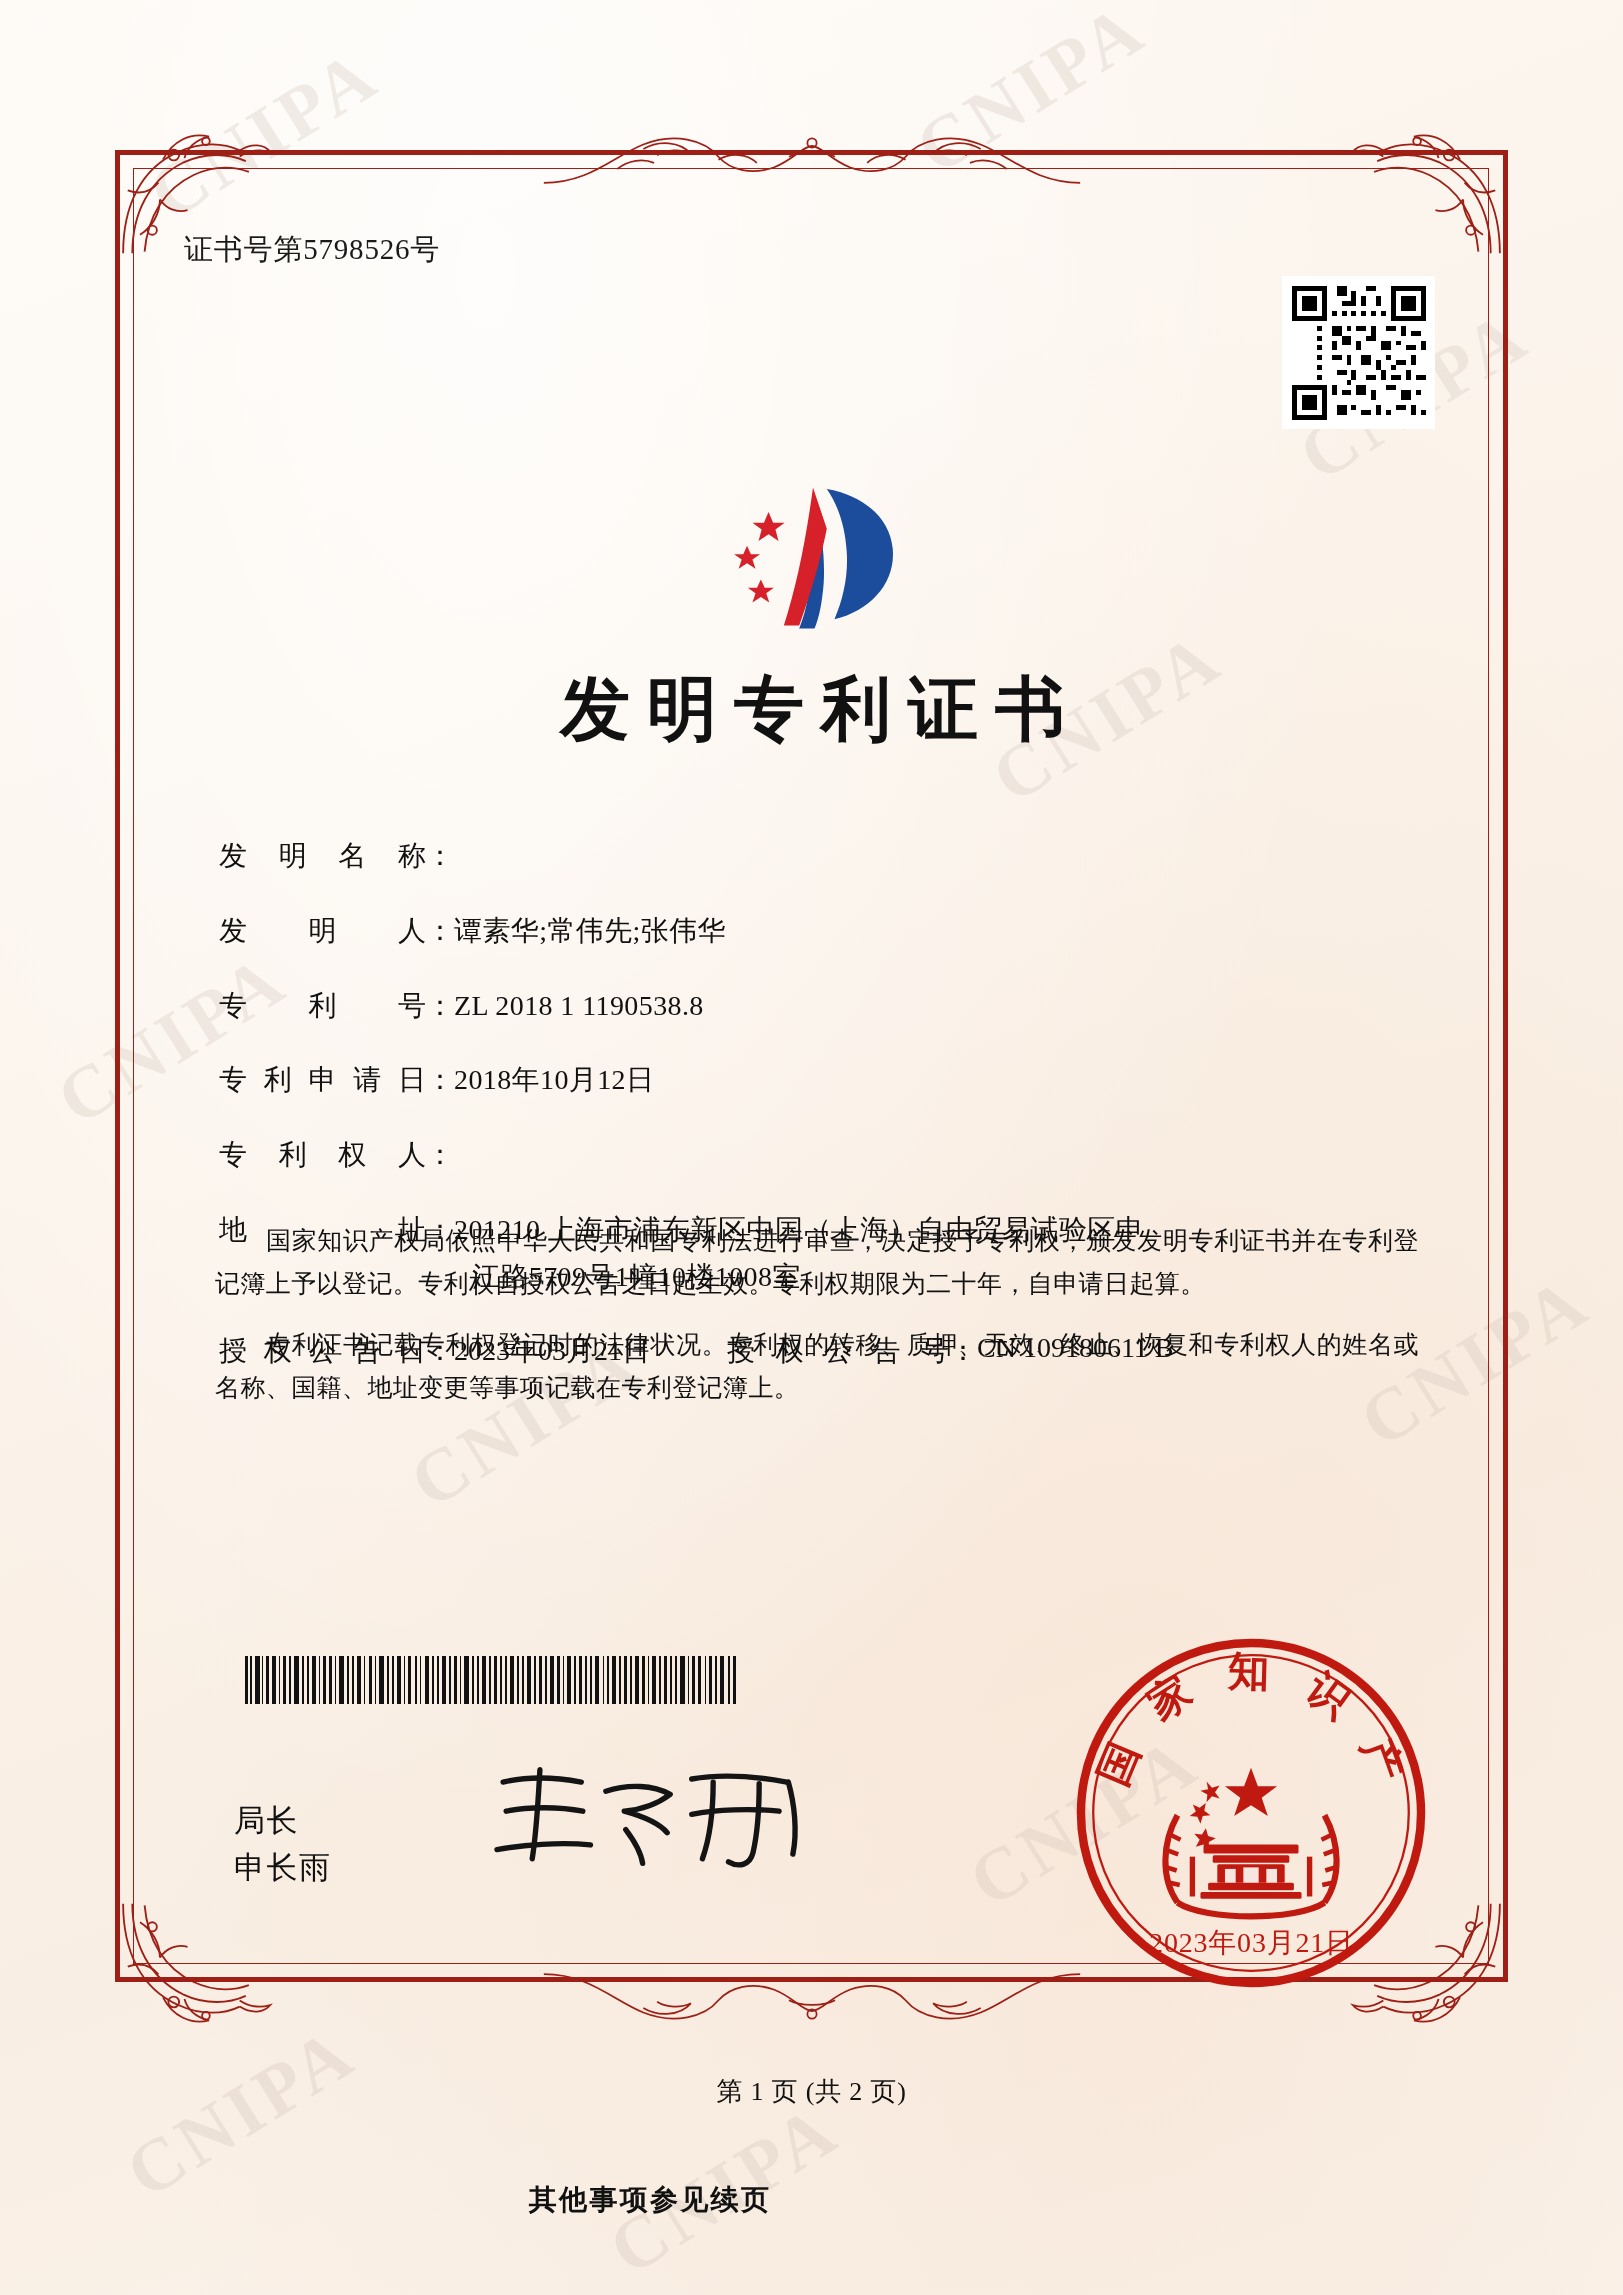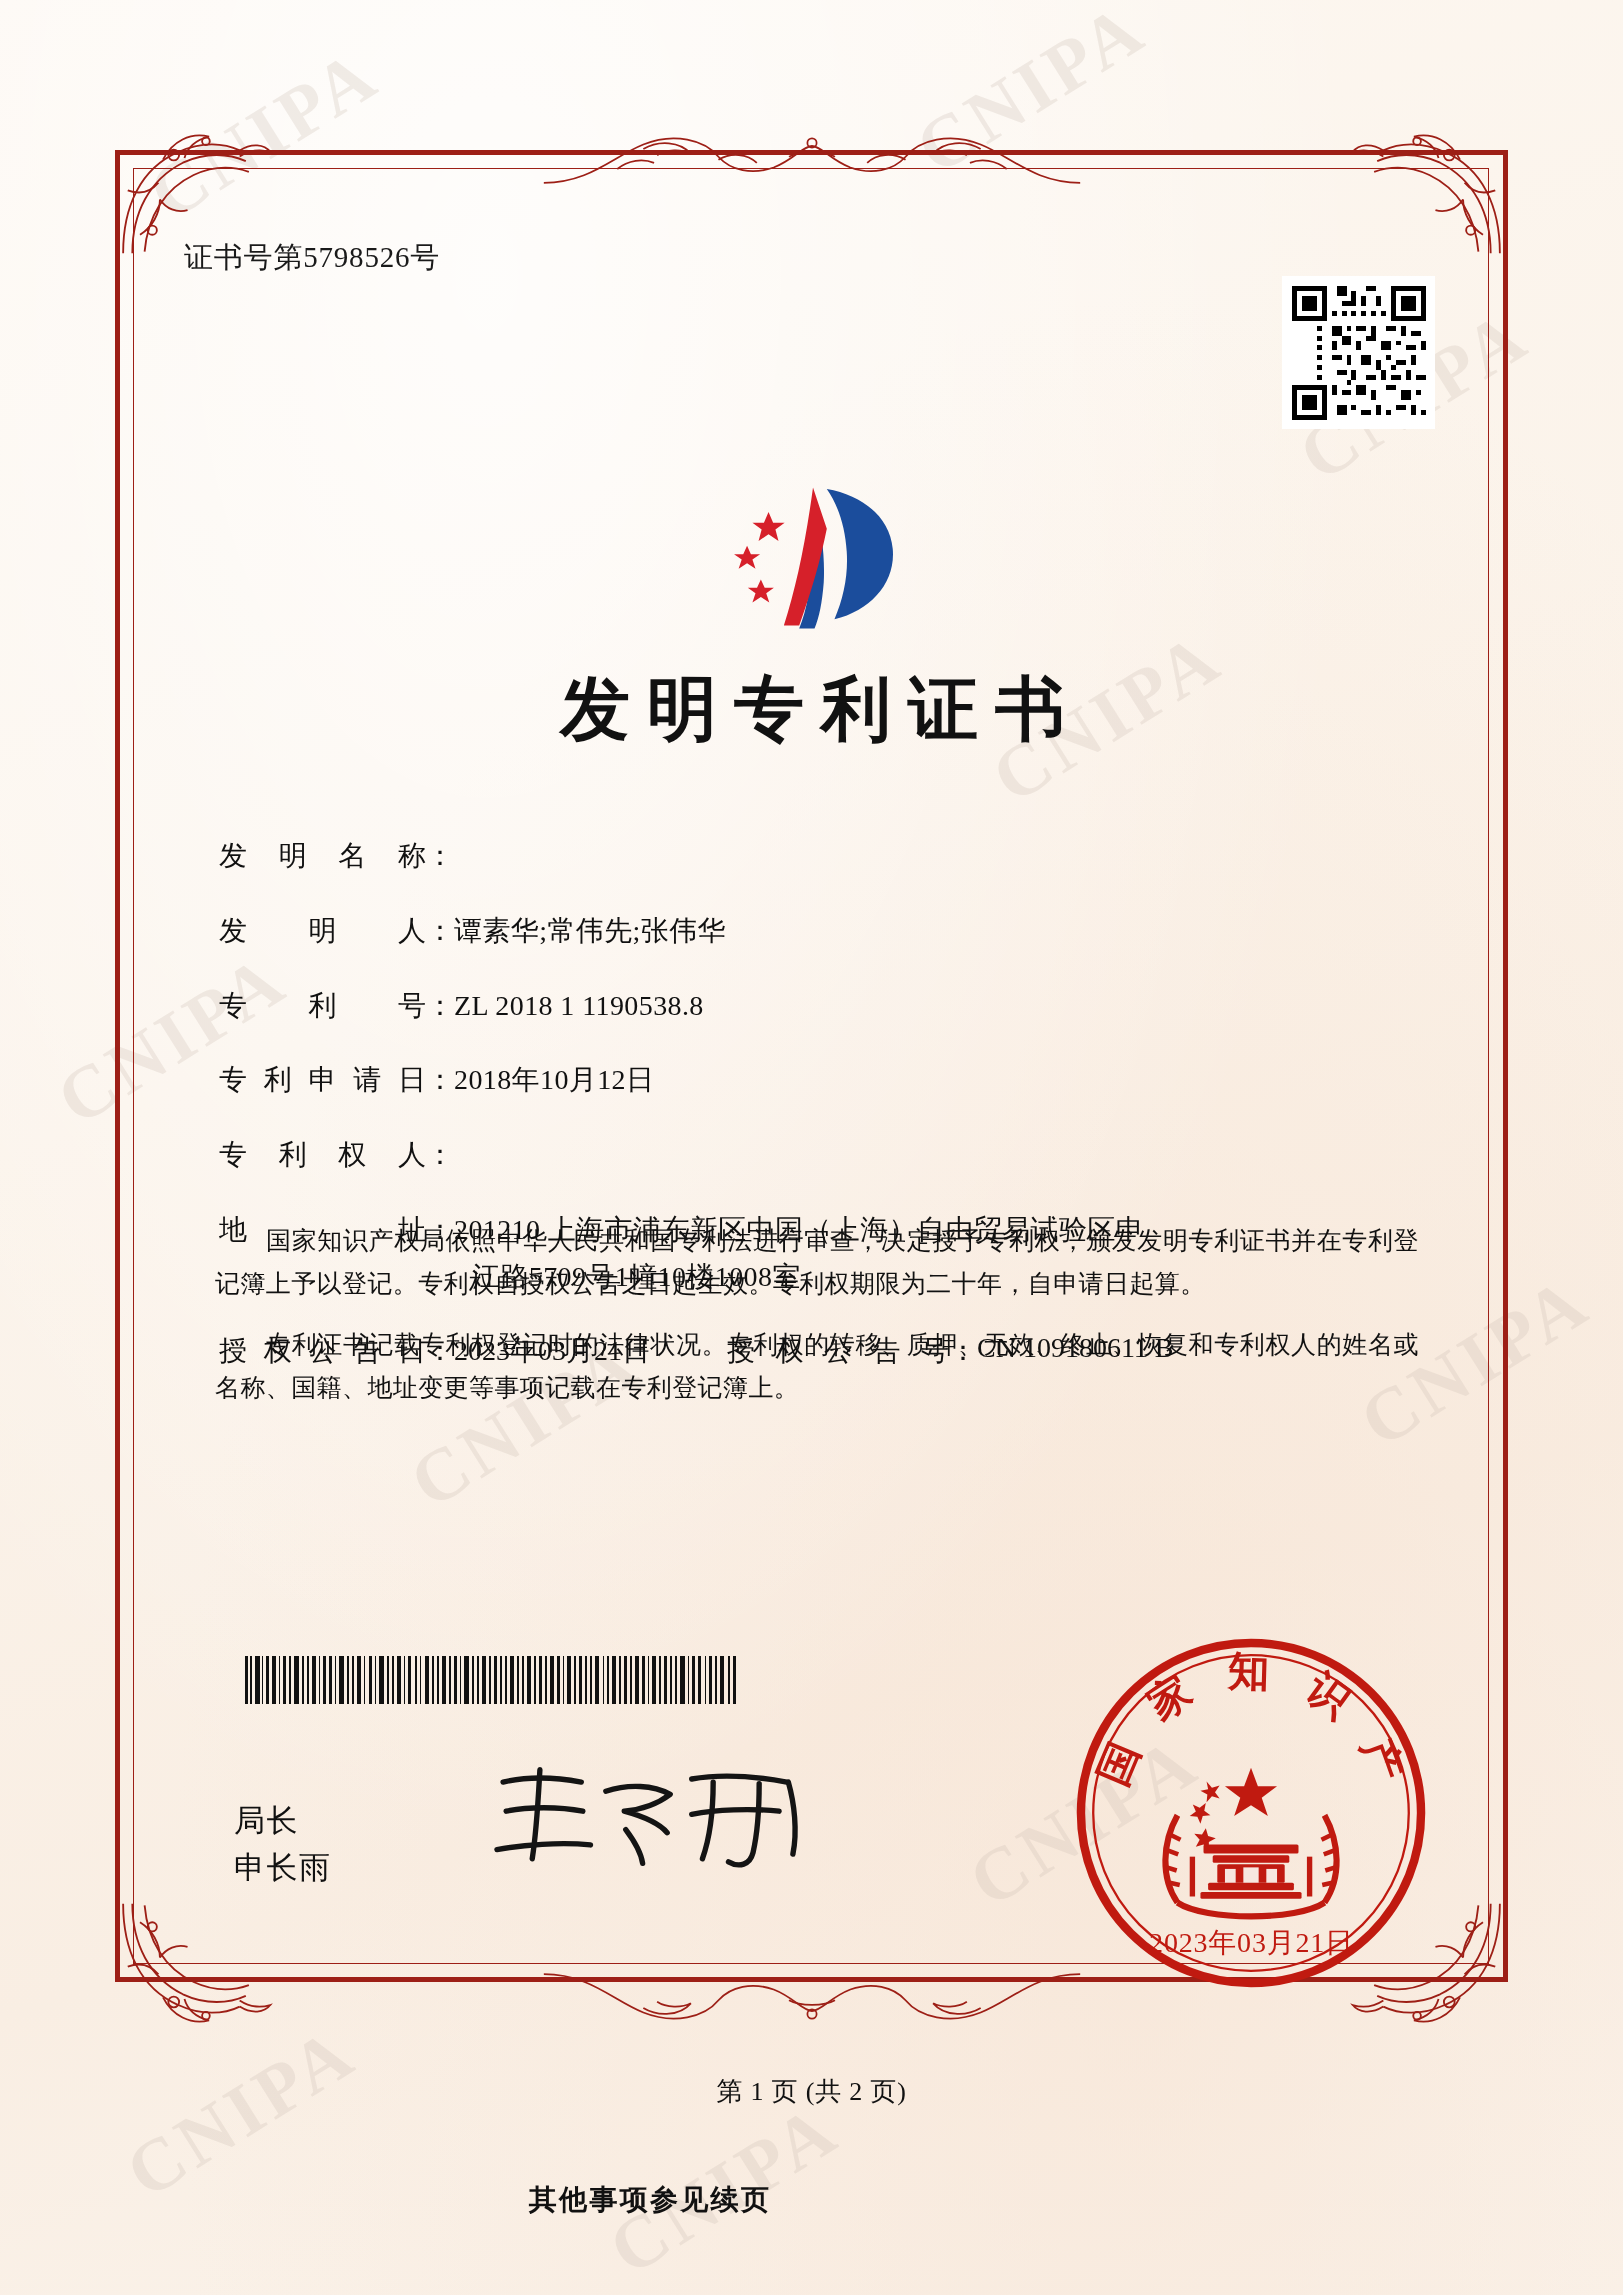--- a/index.html
+++ b/index.html
@@ -101,21 +101,20 @@
     left: 184px;
     top: 230px;
     width: 1257px;
   }
 
   .cert-no {
     font-size: 29px;
     color: #1a1a1a;
     letter-spacing: 0.8px;
     font-family: "Liberation Serif", serif;
-    margin-top: 8px;
   }
 
   .emblem {
     position: absolute;
     left: 50%;
     top: 245px;
     transform: translateX(-50%);
     width: 230px;
     height: 169px;
   }

